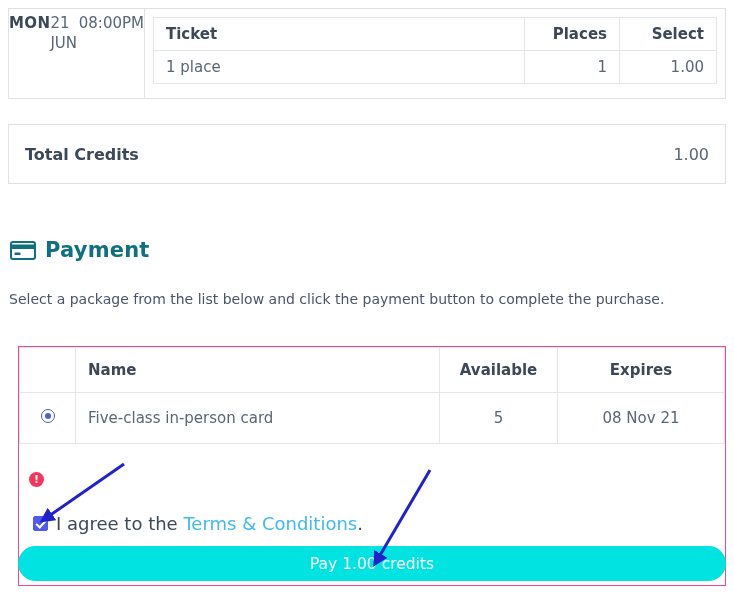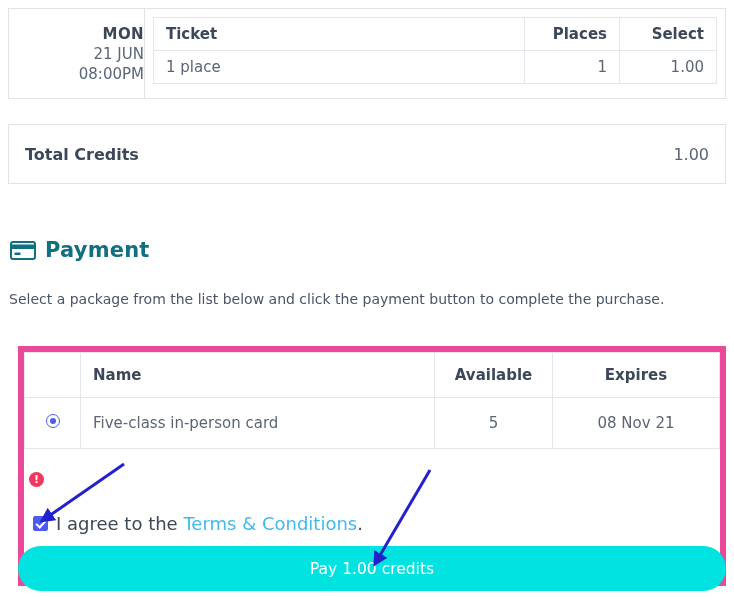--- a/index.html
+++ b/index.html
@@ -31,22 +31,22 @@
     width: 718px;
     height: 91px;
     display: flex;
     align-items: stretch;
   }
   .date-cell {
     width: 136px;
     flex: 0 0 136px;
     border-right: 1px solid #dfe3e8;
     display: flex;
-    flex-direction: column;
-    align-items: flex-end;
+    flex-direction: row;
+    align-items: flex-start;
     justify-content: center;
     padding: 4px 0;
     box-sizing: border-box;
   }
   .date-dow {
     font-size: 15px;
     font-weight: bold;
     letter-spacing: .4px;
     color: #3c4858;
     line-height: 20px;
@@ -148,21 +148,21 @@
     line-height: 23px;
     color: #4a5568;
   }
 
   
   #package-card {
     left: 18px;
     top: 346px;
     width: 708px;
     height: 240px;
-    border: 6px solid #ec4899;
+    border: 1px solid #ec4899;
     padding: 0;
   }
   table.package-table {
     width: 100%;
     border-collapse: collapse;
     table-layout: fixed;
   }
   table.package-table th,
   table.package-table td {
     border: 1px solid #e3e6ea;
@@ -267,21 +267,21 @@
     color: #3fb9ef;
     text-decoration: none;
   }
 
   
   #pay-button {
     position: absolute;
     left: 18px;
     top: 546px;
     width: 708px;
-    height: 45px;
+    height: 35px;
     background: #00e3e0;
     border: none;
     border-radius: 24px;
     color: #ffffff;
     font-size: 15.5px;
     font-family: "DejaVu Sans", "Liberation Sans", sans-serif;
     cursor: pointer;
     display: flex;
     align-items: center;
     justify-content: center;

